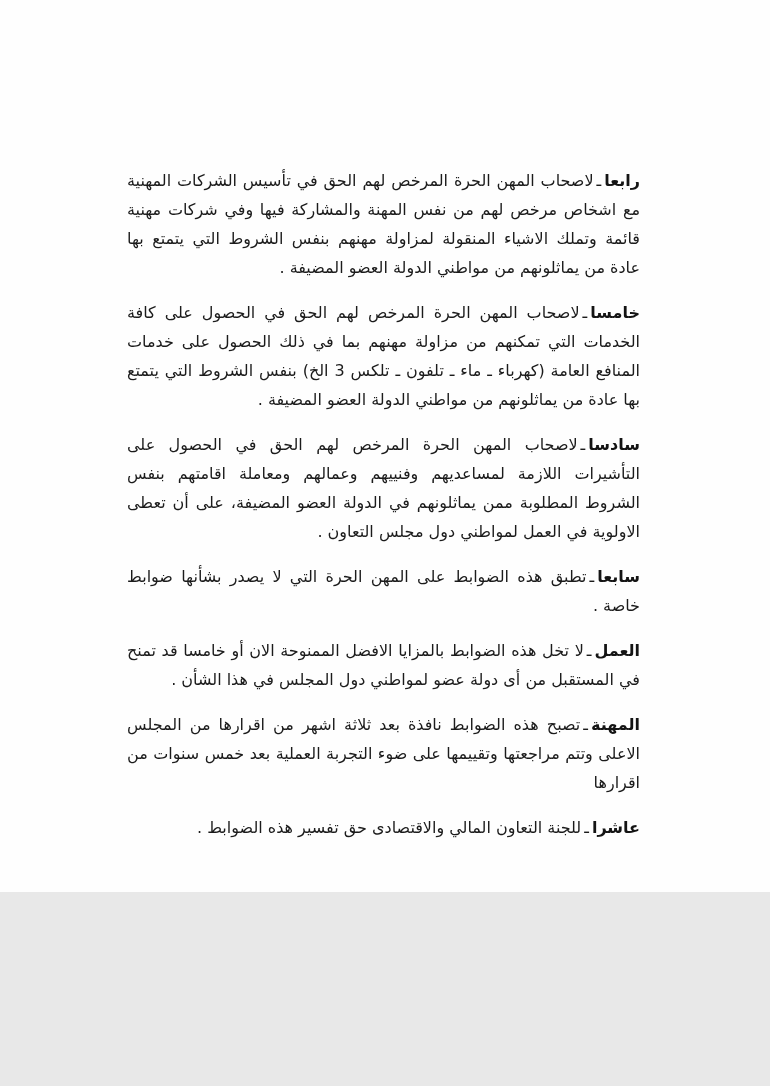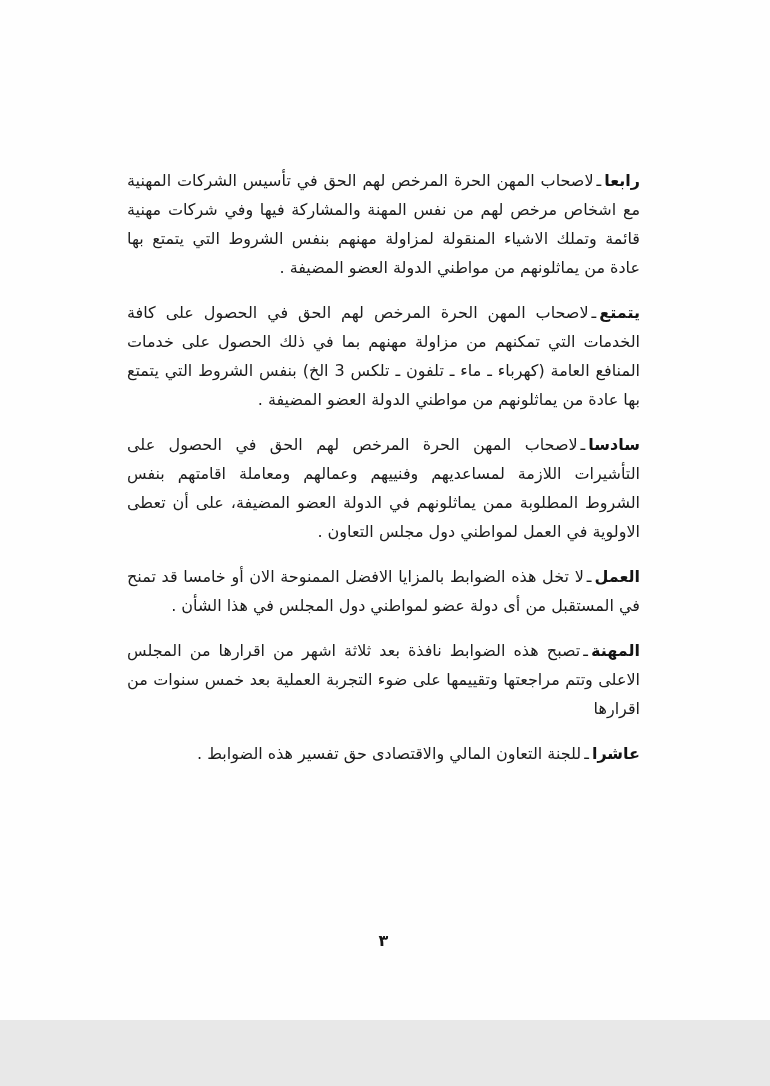--- a/index.html
+++ b/index.html
@@ -3,21 +3,21 @@
 <meta charset="utf-8">
 <style>
   html, body {
     margin: 0;
     padding: 0;
     background: #e8e8e8;
   }
   .page {
     position: relative;
     width: 770px;
-    height: 1020px;
+    height: 892px;
     margin: 0 auto;
     background: #fefefe;
     overflow: hidden;
     font-family: "DejaVu Sans", sans-serif;
   }
   .content {
     position: absolute;
     top: 166px;
     right: 130px;
     width: 513px;
@@ -55,24 +55,25 @@
 </style>
 </head>
 <body>
 
 <div class="page">
 
   <div class="content">
 
     <p class="para"><span class="lead">رابعا</span><span class="sep">ـ</span><span>لاصحاب المهن الحرة المرخص لهم الحق في تأسيس الشركات المهنية مع اشخاص مرخص لهم من نفس المهنة والمشاركة فيها وفي شركات مهنية قائمة وتملك الاشياء المنقولة لمزاولة مهنهم بنفس الشروط التي يتمتع بها عادة من يماثلونهم من مواطني الدولة العضو المضيفة .</span></p>
 
-    <p class="para"><span class="lead">يتمتع</span><span class="sep">ـ</span><span>لاصحاب المهن الحرة المرخص لهم الحق في الحصول على كافة الخدمات التي تمكنهم من مزاولة مهنهم بما في ذلك الحصول على خدمات المنافع العامة (كهرباء ـ ماء ـ تلفون ـ تلكس 3 الخ) بنفس الشروط التي يتمتع بها عادة من يماثلونهم من مواطني الدولة العضو المضيفة .</span></p>
+    <p class="para"><span class="lead">خامسا</span><span class="sep">ـ</span><span>لاصحاب المهن الحرة المرخص لهم الحق في الحصول على كافة الخدمات التي تمكنهم من مزاولة مهنهم بما في ذلك الحصول على خدمات المنافع العامة (كهرباء ـ ماء ـ تلفون ـ تلكس 3 الخ) بنفس الشروط التي يتمتع بها عادة من يماثلونهم من مواطني الدولة العضو المضيفة .</span></p>
 
     <p class="para"><span class="lead">سادسا</span><span class="sep">ـ</span><span>لاصحاب المهن الحرة المرخص لهم الحق في الحصول على التأشيرات اللازمة لمساعديهم وفنييهم وعمالهم ومعاملة اقامتهم بنفس الشروط المطلوبة ممن يماثلونهم في الدولة العضو المضيفة، على أن تعطى الاولوية في العمل لمواطني دول مجلس التعاون .</span></p>
 
+    <p class="para"><span class="lead">سابعا</span><span class="sep">ـ</span><span>تطبق هذه الضوابط على المهن الحرة التي لا يصدر بشأنها ضوابط خاصة .</span></p>
 
     <p class="para"><span class="lead">العمل</span><span class="sep">ـ</span><span>لا تخل هذه الضوابط بالمزايا الافضل الممنوحة الان أو خامسا قد تمنح في المستقبل من أى دولة عضو لمواطني دول المجلس في هذا الشأن .</span></p>
 
     <p class="para"><span class="lead">المهنة</span><span class="sep">ـ</span><span>تصبح هذه الضوابط نافذة بعد ثلاثة اشهر من اقرارها من المجلس الاعلى وتتم مراجعتها وتقييمها على ضوء التجربة العملية بعد خمس سنوات من اقرارها</span></p>
 
     <p class="para"><span class="lead">عاشرا</span><span class="sep">ـ</span><span>للجنة التعاون المالي والاقتصادى حق تفسير هذه الضوابط .</span></p>
 
   </div>
 
   <div class="page-number">٣</div>

